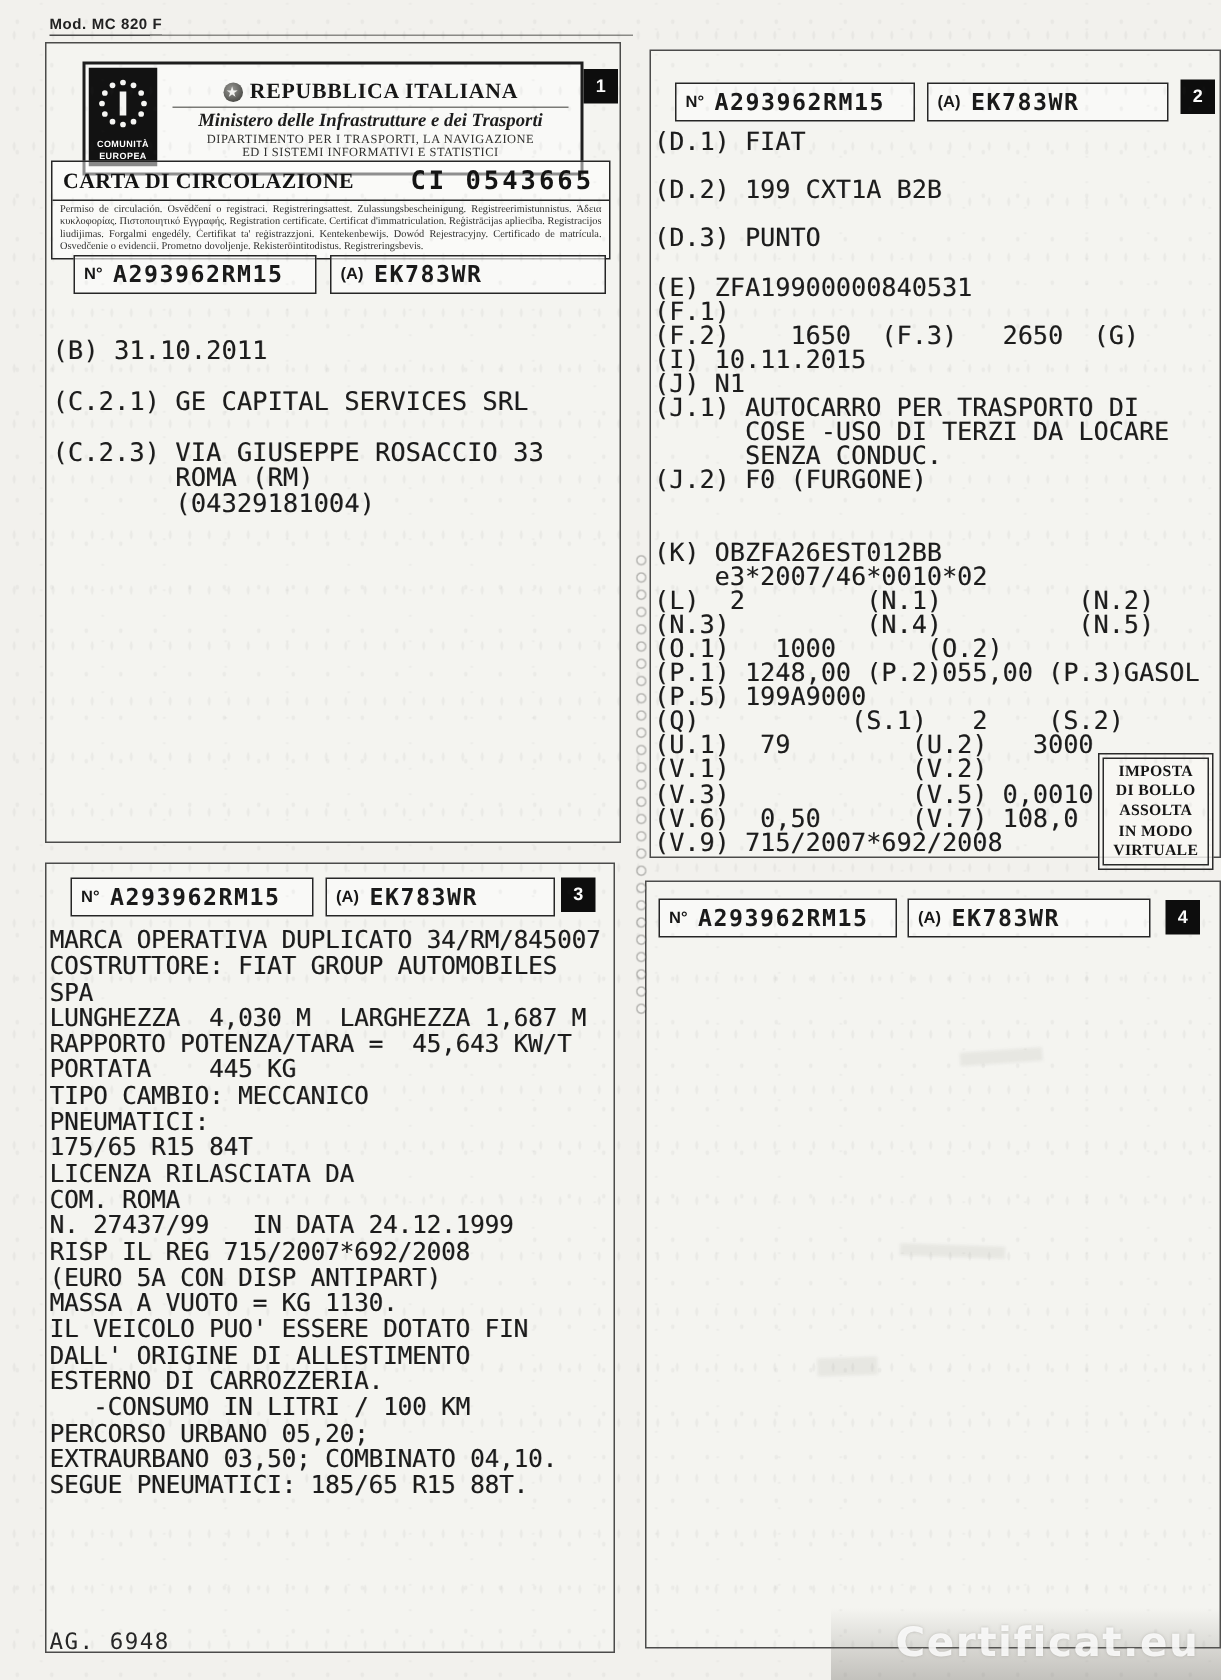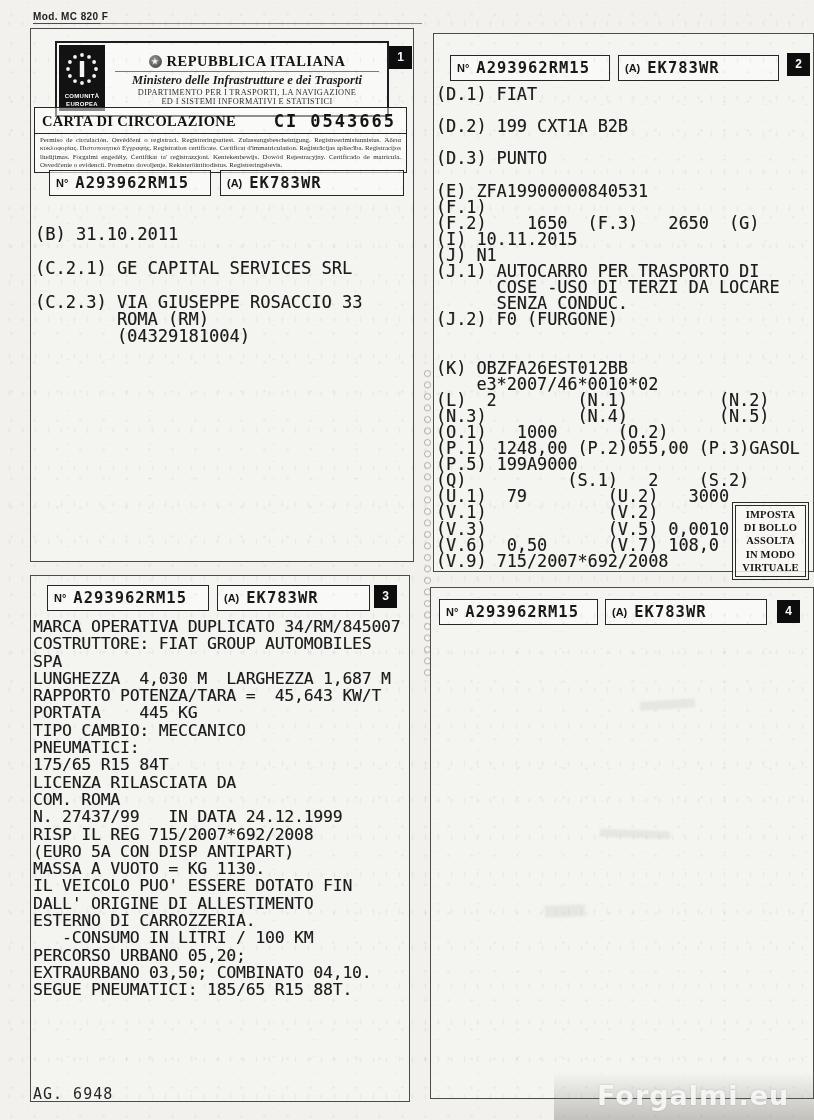--- a/index.html
+++ b/index.html
@@ -287,15 +287,15 @@
     <div class="page-num">4</div>
   </section>
 
   <div class="perforation"></div>
   <div class="smudge s1"></div>
   <div class="smudge s2"></div>
   <div class="smudge s3"></div>
   <div class="corner-shade"></div>
 
   <div class="footer-code">AG. 6948</div>
-  <div class="watermark">Forgalmi.eu</div>
+  <div class="watermark">Certificat.eu</div>
 
 </div>
 
 </body></html>

